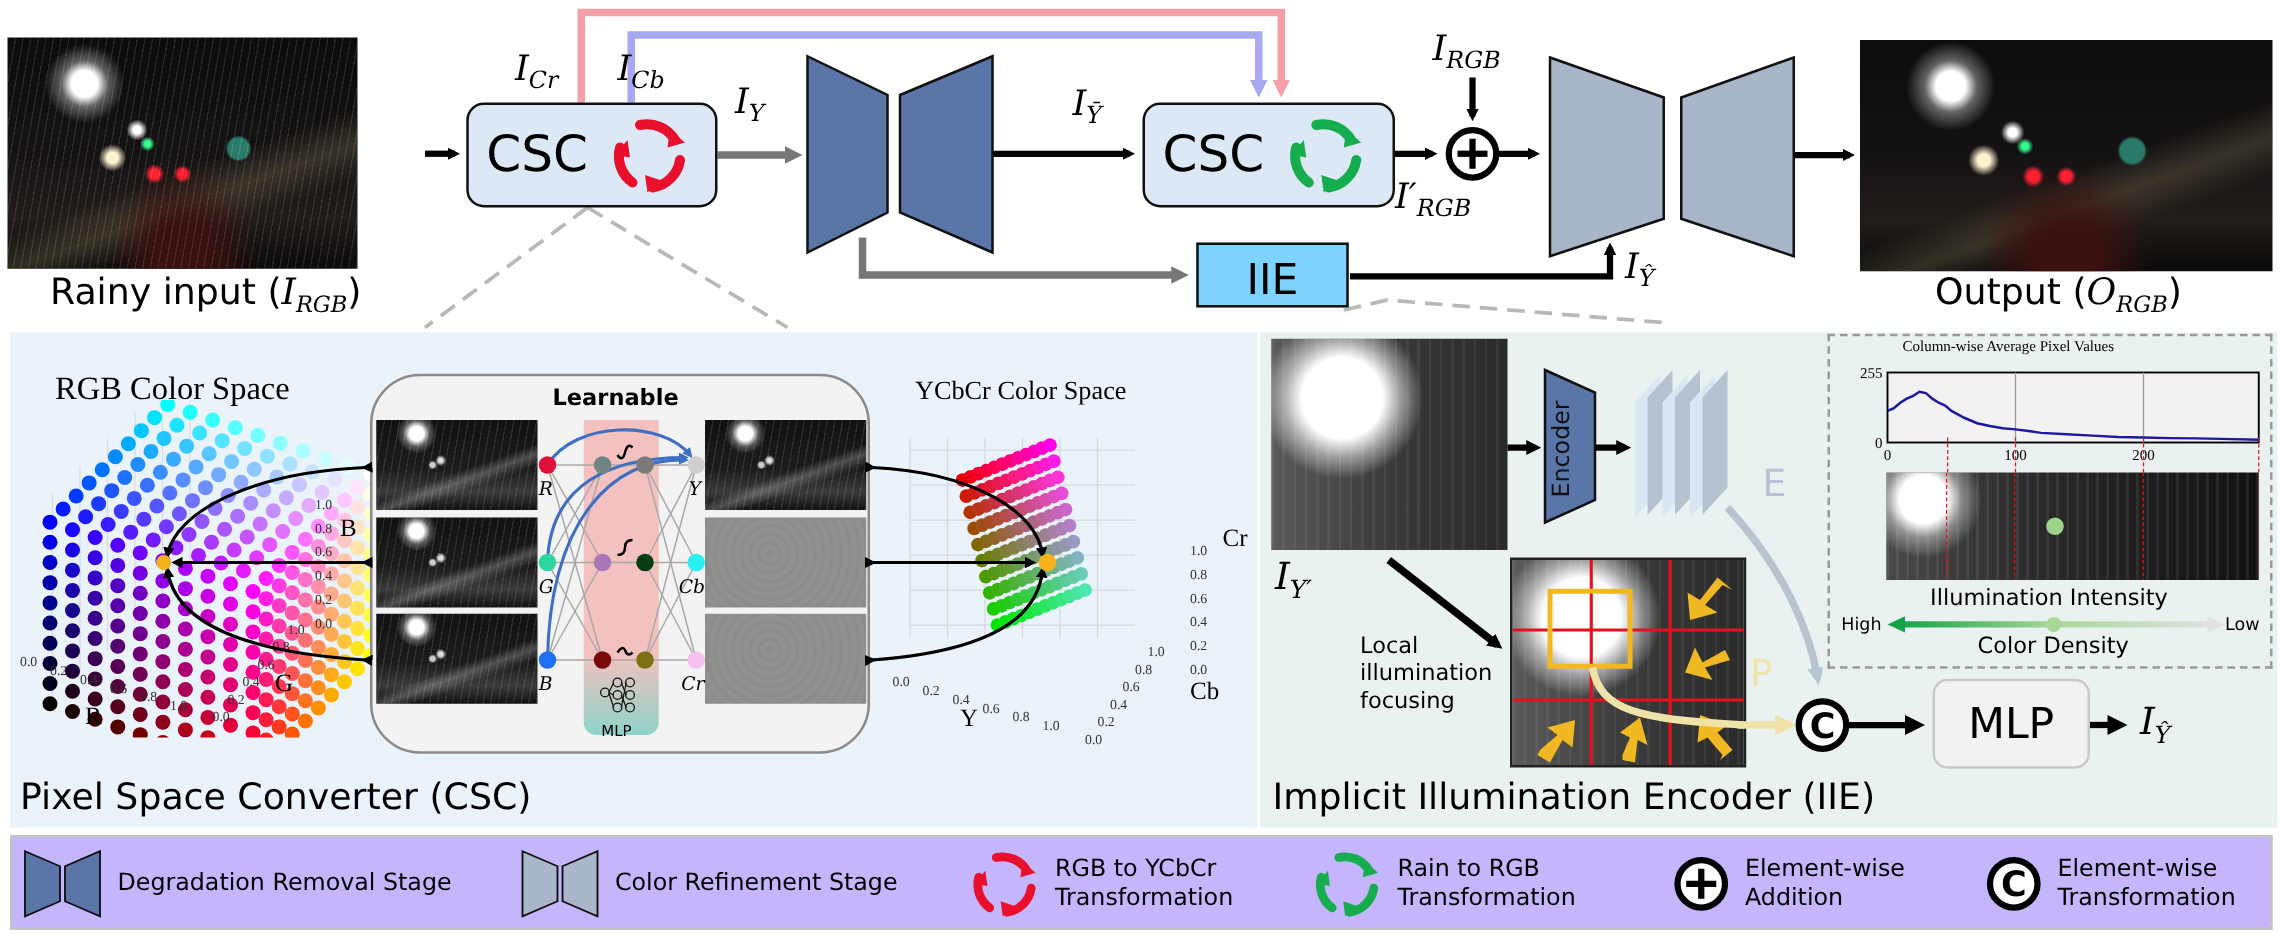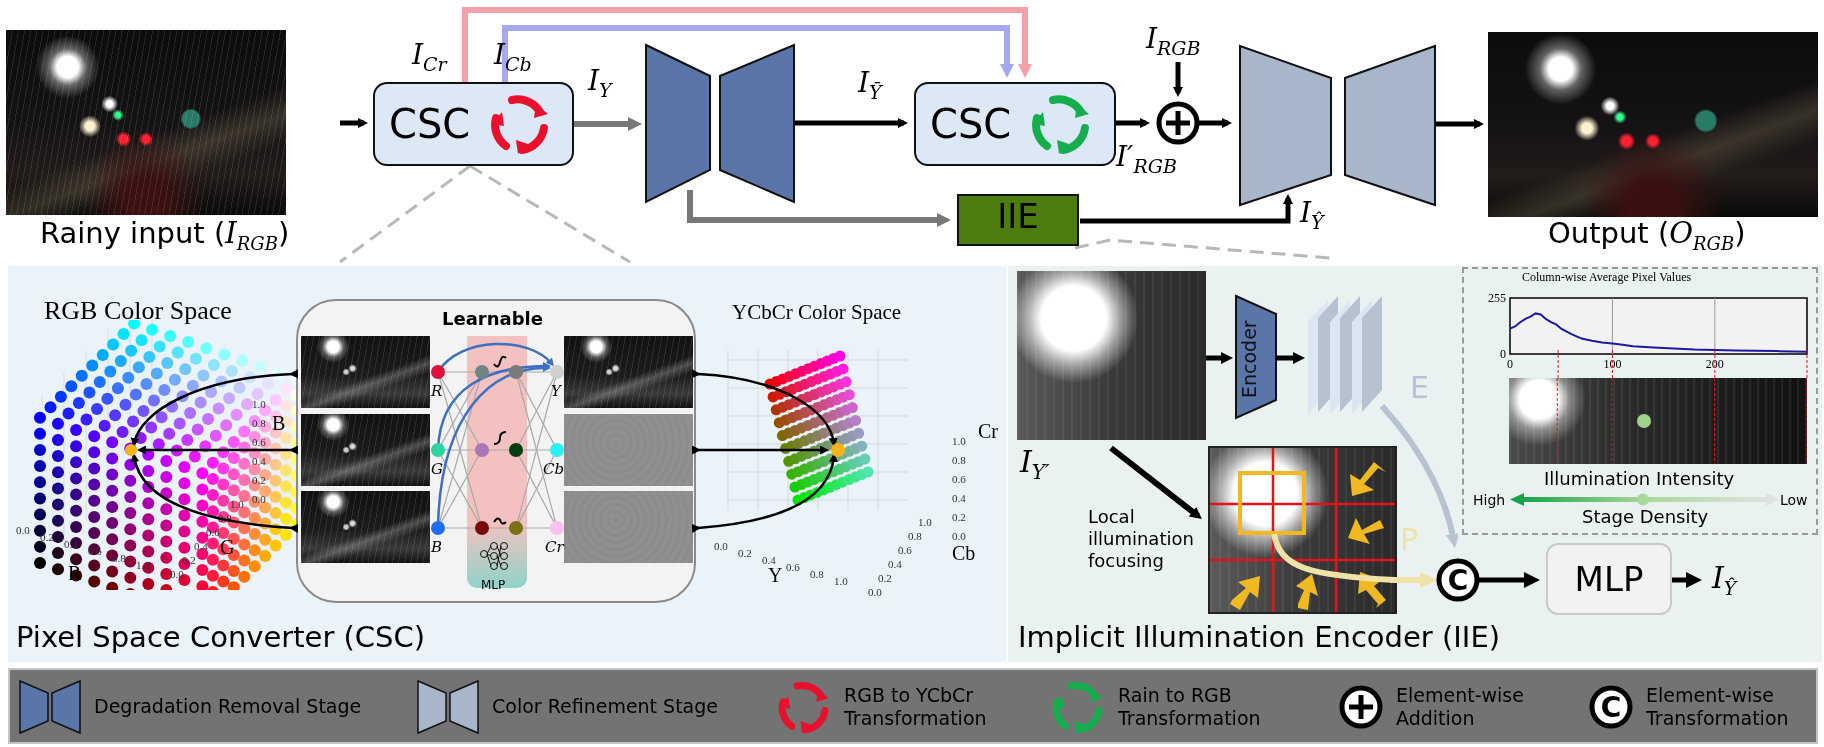--- a/index.html
+++ b/index.html
@@ -42,21 +42,21 @@
       linear-gradient(90deg, #5a5a5a 0%, #3a3a3a 50%, #2a2a2a 100%);
   }
   .strip {
     background:
       radial-gradient(circle at 10% 25%, #ffffff 0 7%, rgba(255,255,255,0.4) 11%, transparent 17%),
       repeating-linear-gradient(90deg, rgba(255,255,255,0.07) 0 2px, transparent 2px 8px),
       linear-gradient(90deg, #4a4a4a 0%, #2a2a2a 40%, #111 100%);
   }
   .panel-csc { left:8px; top:266px; width:998px; height:396px; background:#eaf2fa; }
   .panel-iie { left:1008px; top:266px; width:814px; height:396px; background:#e9f2f0; }
-  .legend-box { left:8px; top:668px; width:1810px; height:76px; border:2px solid #c4c4c4; box-sizing:border-box; background:#737373; }
+  .legend-box { left:8px; top:668px; width:1810px; height:76px; border:2px solid #c4c4c4; box-sizing:border-box; background:#c4b5fd; }
   .legend-item { position:absolute; top:0; height:73px; display:flex; align-items:center; gap:12px; }
   .legend-text { font-size:19px; line-height:23px; }
   .box-rounded { border:2px solid #111; border-radius:14px; background:#dce8f5; box-sizing:border-box; }
   .label-big { font-size:28px; }
 </style>
 </head>
 <body>
 
 <svg class="abs" style="left:0;top:0" width="1824" height="266">
   <defs>
@@ -160,21 +160,21 @@
       <polygon points="40,52 30,62 28,48"></polygon>
       <polygon points="4,32 14,20 16,34"></polygon>
     </g>
   </svg>
 </div>
 
 <div class="abs math" style="left:1146px;top:22px;font-size:28px"><span>I</span><sub style="font-size:19px">RGB</sub></div>
 <div class="abs math" style="left:1116px;top:140px;font-size:28px"><span>I′</span><sub style="font-size:19px">RGB</sub></div>
 <div class="abs math" style="left:1300px;top:196px;font-size:28px"><span>I</span><sub style="font-size:19px">Ŷ</sub></div>
 
-<div class="abs" style="left:957px;top:194px;width:122px;height:52px;border:2px solid #111;background:#4d7c0f;box-sizing:border-box;display:flex;align-items:flex-start;justify-content:center;font-size:34px">
+<div class="abs" style="left:957px;top:194px;width:122px;height:52px;border:2px solid #111;background:#7dd3fc;box-sizing:border-box;display:flex;align-items:flex-end;justify-content:center;font-size:34px">
   <span>IIE</span>
 </div>
 
 <div class="abs panel-csc"></div>
 <div class="abs serif" style="left:44px;top:296px;font-size:26px">RGB Color Space</div>
 <div class="abs serif" style="left:732px;top:300px;font-size:21px">YCbCr Color Space</div>
 <div class="abs" style="left:16px;top:620px;font-size:29px">Pixel Space Converter (CSC)</div>
 
 <svg class="abs" style="left:10px;top:320px" width="290" height="270" id="rgb-cube">
     <g stroke="#d8dde2" stroke-width="1" fill="none">
@@ -871,21 +871,21 @@
         <stop offset="0" stop-color="#15a34a"></stop>
         <stop offset="0.5" stop-color="#a9d89a"></stop>
         <stop offset="1" stop-color="#e2e2e2"></stop>
       </linearGradient>
     </defs>
   <rect x="10" y="7" width="250" height="5" fill="url(#dg)"></rect>
   <polygon points="0,9.5 14,3 14,16" fill="#15a34a"></polygon>
   <polygon points="270,9.5 256,3 256,16" fill="#e2e2e2"></polygon>
   <circle cx="133" cy="9.5" r="6" fill="#a9d89a"></circle>
 </svg>
-<div class="abs" style="left:1582px;top:506px;font-size:18px">Stage Density</div>
+<div class="abs" style="left:1582px;top:506px;font-size:18px">Color Density</div>
 
 <div class="abs legend-box">
   <div class="legend-item" style="left:8px">
     <svg width="64" height="56">
       <polygon points="2,2 30,14 30,42 2,54" fill="#5a76a9" stroke="#111" stroke-width="1.5"></polygon>
       <polygon points="34,14 62,2 62,54 34,42" fill="#5a76a9" stroke="#111" stroke-width="1.5"></polygon>
     </svg>
     <span class="legend-text">Degradation Removal Stage</span>
   </div>
   <div class="legend-item" style="left:406px">

